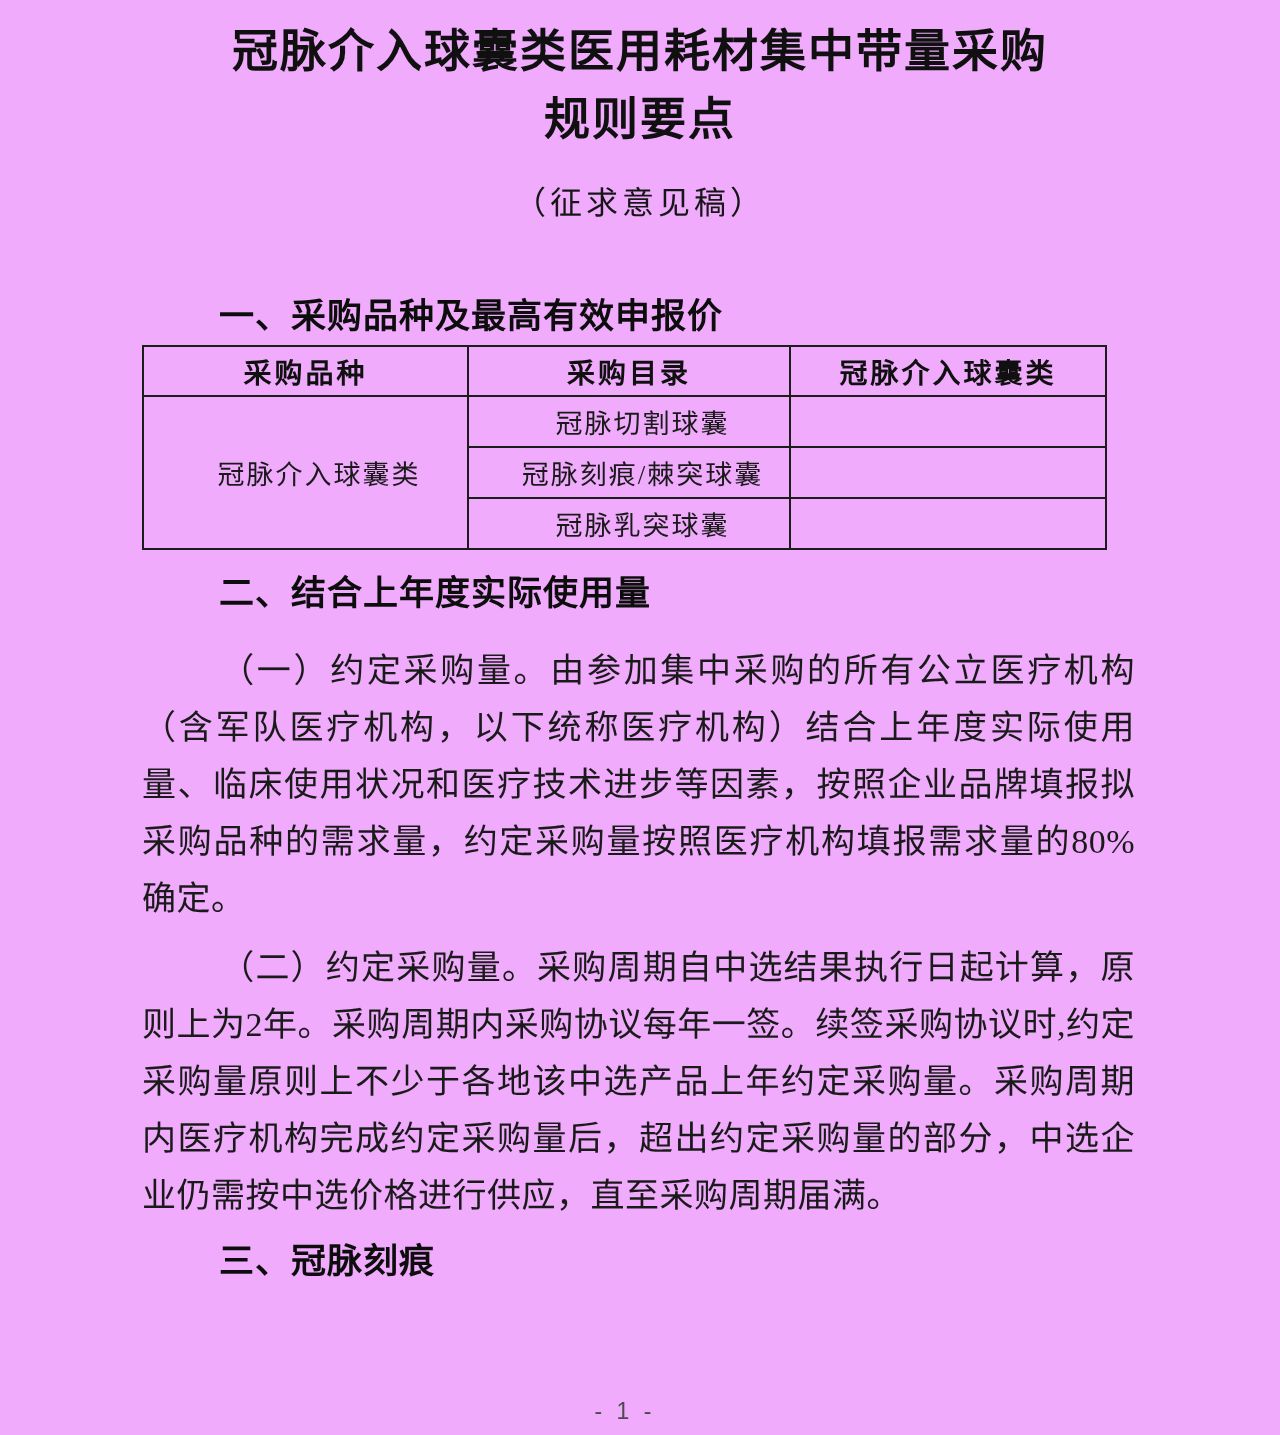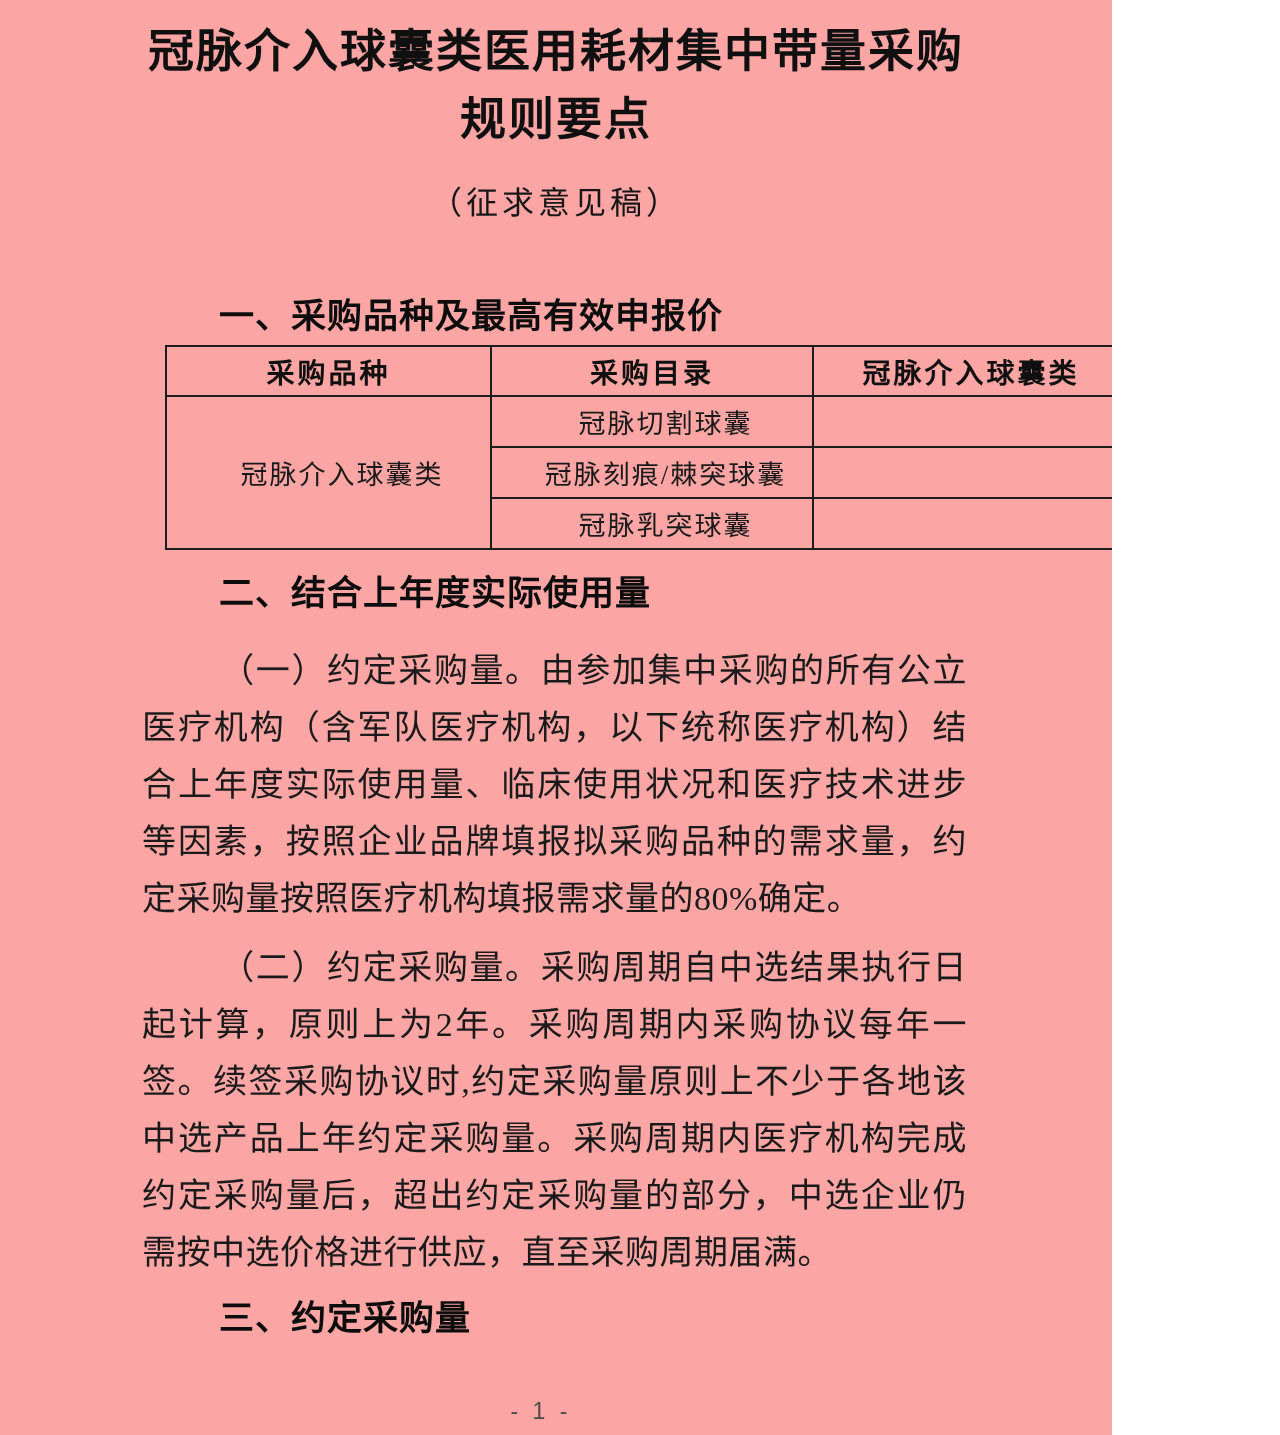--- a/index.html
+++ b/index.html
@@ -2,23 +2,23 @@
 <html lang="zh-CN"><head>
 <meta charset="utf-8">
 <style>
   html, body {
     margin: 0;
     padding: 0;
     background: #ffffff;
   }
   .page {
     position: relative;
-    width: 1112px;
+    width: 1280px;
     height: 1435px;
-    background: #fca5a5;
+    background: #f0abfc;
     color: #141414;
     overflow: hidden;
     font-family: "Liberation Serif", "DejaVu Serif", serif;
   }
   .doc-title {
     padding-top: 18px;
     text-align: center;
     font-weight: bold;
     font-size: 46px;
     line-height: 68px;
@@ -59,21 +59,20 @@
   }
   .para-intro { margin-top: 24px; }
   .para-s2-1 { margin-top: 28px; }
   .para-s2-2 { margin-top: 12px; }
   .lead-bold { font-weight: normal; }
   table.catalog-table {
     margin-top: 8px;
     border-collapse: collapse;
     width: 963px;
     table-layout: fixed;
-    margin-left: 23px;
   }
   table.catalog-table th,
   table.catalog-table td {
     border: 2px solid #1c1c1c;
     text-align: center;
     vertical-align: middle;
     padding: 0;
   }
   table.catalog-table th {
     height: 48px;
@@ -150,19 +149,19 @@
         </tr>
       </tbody>
     </table>
 
     <div class="section-heading heading-2">二、结合上年度实际使用量</div>
 
     <p class="body-para para-s2-1"><span class="lead-bold">（一）约定采购量。</span><span>由参加集中采购的所有公立医疗机构（含军队医疗机构，以下统称医疗机构）结合上年度实际使用量、临床使用状况和医疗技术进步等因素，按照企业品牌填报拟采购品种的需求量，约定采购量按照医疗机构填报需求量的80%确定。</span></p>
 
     <p class="body-para para-s2-2"><span class="lead-bold">（二）约定采购量。</span><span>采购周期自中选结果执行日起计算，原则上为2年。采购周期内采购协议每年一签。续签采购协议时,约定采购量原则上不少于各地该中选产品上年约定采购量。采购周期内医疗机构完成约定采购量后，超出约定采购量的部分，中选企业仍需按中选价格进行供应，直至采购周期届满。</span></p>
 
-    <div class="section-heading heading-3">三、约定采购量</div>
+    <div class="section-heading heading-3">三、冠脉刻痕</div>
 
   </div>
 
   <div class="page-number">- 1 -</div>
 
 </div>
 
 </body></html>

